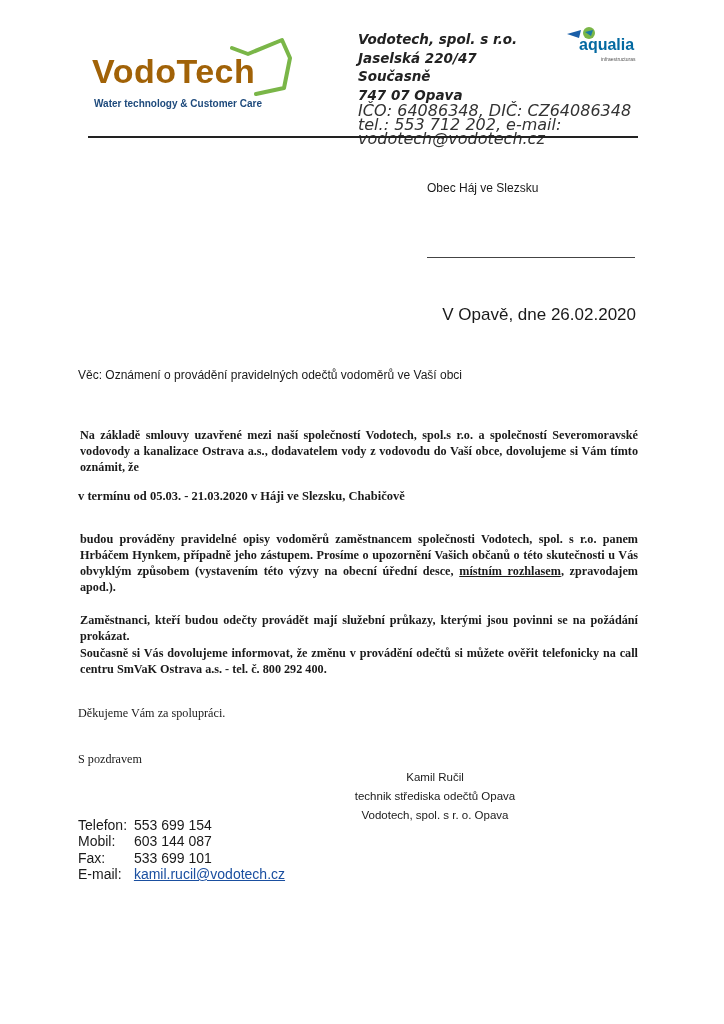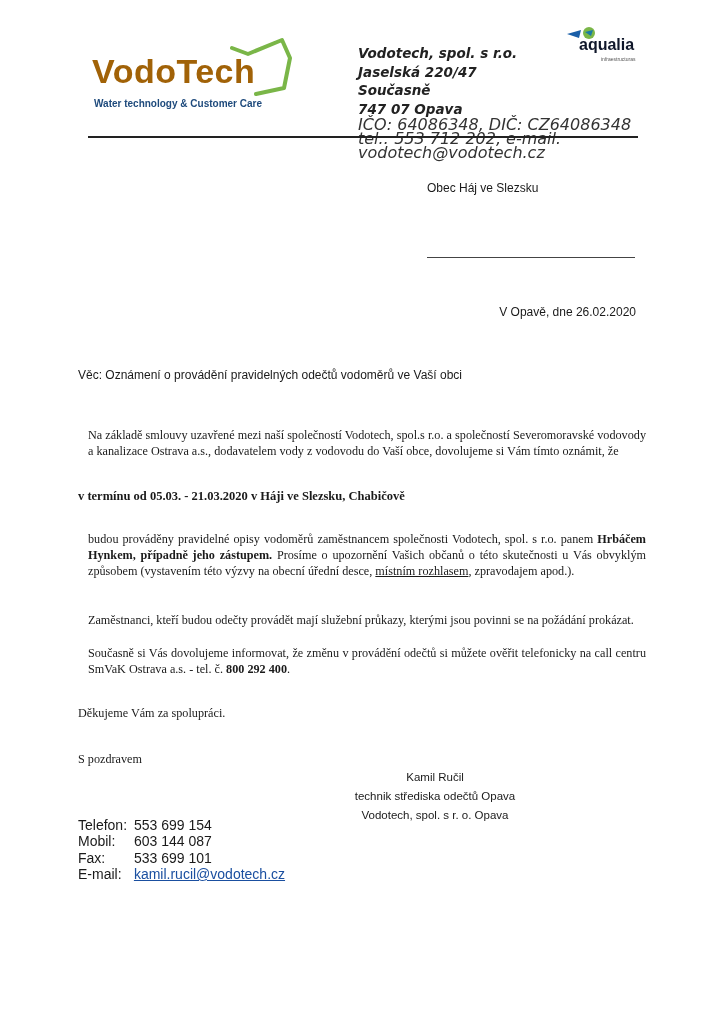--- a/index.html
+++ b/index.html
@@ -8,38 +8,38 @@
     .sans { font-family: "Liberation Sans", "DejaVu Sans", sans-serif; }
     .serif { font-family: "Liberation Serif", "DejaVu Serif", serif; }
 
     
     .logo-wrap { left: 88px; top: 36px; width: 220px; height: 80px; }
     .logo-word { left: 4px; top: 16px; font-family: "Liberation Sans", sans-serif; font-weight: bold; font-size: 34px; color: #a16207; letter-spacing: 0.5px; }
     .logo-tag { left: 6px; top: 62px; font-family: "Liberation Sans", sans-serif; font-weight: bold; font-size: 10px; color: #1e4a7c; }
     .logo-shape { left: 140px; top: 0px; }
 
     
-    .company { left: 358px; top: 44px; font-family: "DejaVu Sans", sans-serif; font-style: italic; color: #222; }
+    .company { left: 358px; top: 30px; font-family: "DejaVu Sans", sans-serif; font-style: italic; color: #222; }
     .company .line-b { font-weight: bold; font-size: 13.5px; line-height: 18.5px; }
     .company .line-s { font-size: 16px; line-height: 14px; color: #333; }
 
     
     .aqualia { left: 565px; top: 26px; width: 80px; height: 40px; }
-    .aqualia-word { left: 14px; top: 10px; font-family: "Liberation Sans", sans-serif; font-weight: bold; font-size: 16px; color: #0f172a; }
+    .aqualia-word { left: 14px; top: 10px; font-family: "Liberation Sans", sans-serif; font-weight: bold; font-size: 16px; color: #0369a1; }
     .aqualia-sub { left: 36px; top: 30px; font-family: "Liberation Sans", sans-serif; font-size: 5px; color: #555; }
 
     .header-rule { left: 88px; top: 136px; width: 550px; height: 2px; background: #222; }
 
     .recipient { left: 427px; top: 181px; font-size: 12px; }
     .recipient-rule { left: 427px; top: 257px; width: 208px; height: 1px; background: #444; }
 
-    .date { right: 88px; top: 305px; font-size: 12px; }
+    .date { right: 88px; top: 305px; font-size: 17px; }
     .subject { left: 78px; top: 368px; font-size: 12px; }
 
-    .para { left: 88px; width: 558px; font-size: 12.2px; line-height: 16px; text-align: justify; }
+    .para { left: 80px; width: 558px; font-size: 12.2px; line-height: 16px; text-align: justify; font-weight: bold; }
     .center-line { left: 78px; width: 558px; font-size: 12.5px; font-weight: bold; top: 489px; }
     .underline { text-decoration: underline; }
 
     .thanks { left: 78px; top: 706px; font-size: 12.2px; }
     .regards { left: 78px; top: 752px; font-size: 12.2px; }
 
     .signature { left: 335px; top: 768px; width: 200px; text-align: center; font-size: 11.5px; line-height: 19px; }
 
     .contacts { left: 78px; top: 817px; font-size: 14px; line-height: 16.3px; }
     .contacts .lbl { display: inline-block; width: 52px; }

